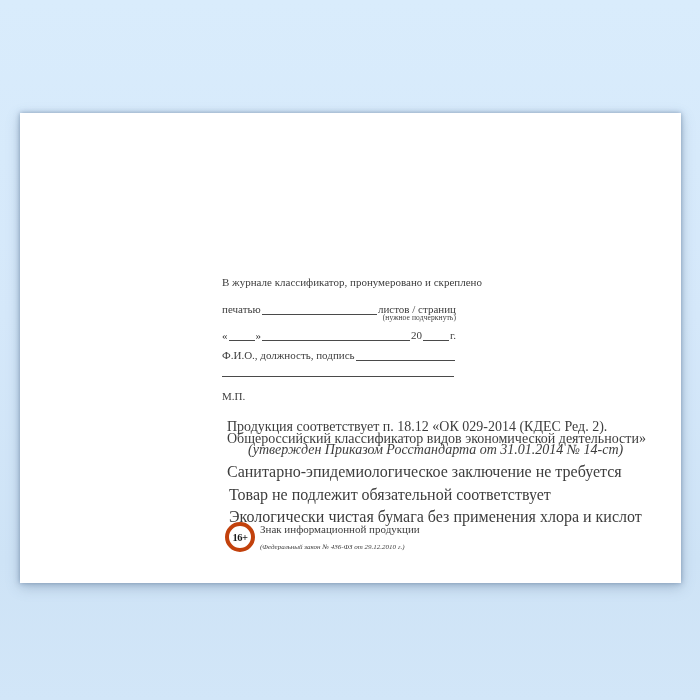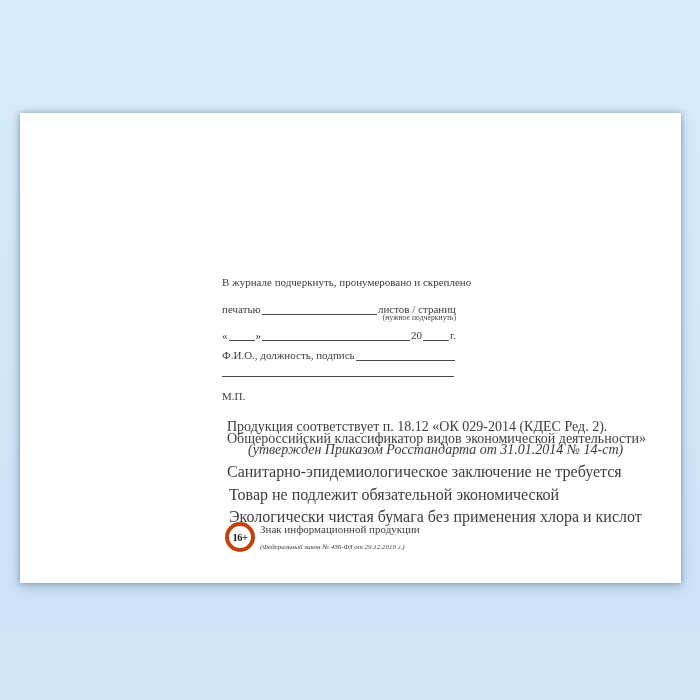--- a/index.html
+++ b/index.html
@@ -110,21 +110,21 @@
     font-style: italic;
     margin-top: 8px;
   }
 </style>
 </head>
 <body>
 
 <div class="backdrop">
   <div class="paper">
 
-    <div class="abs form-line" style="top:163px">В журнале подчеркнуть, пронумеровано и скреплено</div>
+    <div class="abs form-line" style="top:163px">В журнале классификатор, пронумеровано и скреплено</div>
 
     <div class="abs form-line row" style="top:188px">
       <span>печатью</span>
       <span class="fill"></span>
       <span>листов / страниц</span>
     </div>
 
     <div class="abs form-line note" style="top:200px">(нужное подчеркнуть)</div>
 
     <div class="abs form-line row" style="top:214px">
@@ -146,21 +146,21 @@
 
     <div class="abs stamp" style="top:277px">М.П.</div>
 
     <div class="abs compliance" style="top:308px">
       <div>Продукция соответствует п. 18.12 «ОК 029-2014 (КДЕС Ред. 2).</div>
       <div>Общероссийский классификатор видов экономической деятельности»</div>
       <div class="italic">(утвержден Приказом Росстандарта от 31.01.2014 № 14-ст)</div>
     </div>
 
     <div class="abs statement" style="top:350px">Санитарно-эпидемиологическое заключение не требуется</div>
-    <div class="abs statement" style="top:373px; left:209px">Товар не подлежит обязательной экономической</div>
+    <div class="abs statement" style="top:373px; left:209px">Товар не подлежит обязательной соответствует</div>
     <div class="abs statement" style="top:395px; left:209px">Экологически чистая бумага без применения хлора и кислот</div>
 
     <div class="abs age-circle">16+</div>
     <div class="abs age-text">
       <div class="age-title">Знак информационной продукции</div>
       <div class="age-sub">(Федеральный закон № 436-ФЗ от 29.12.2010 г.)</div>
     </div>
 
   </div>
 </div>

